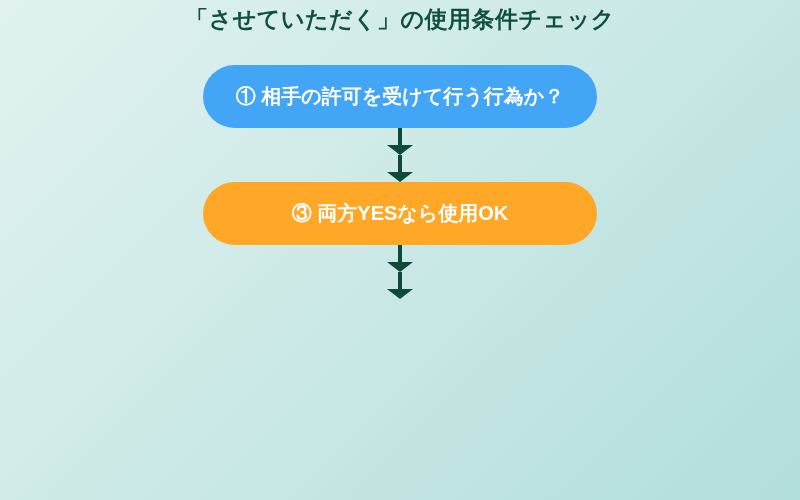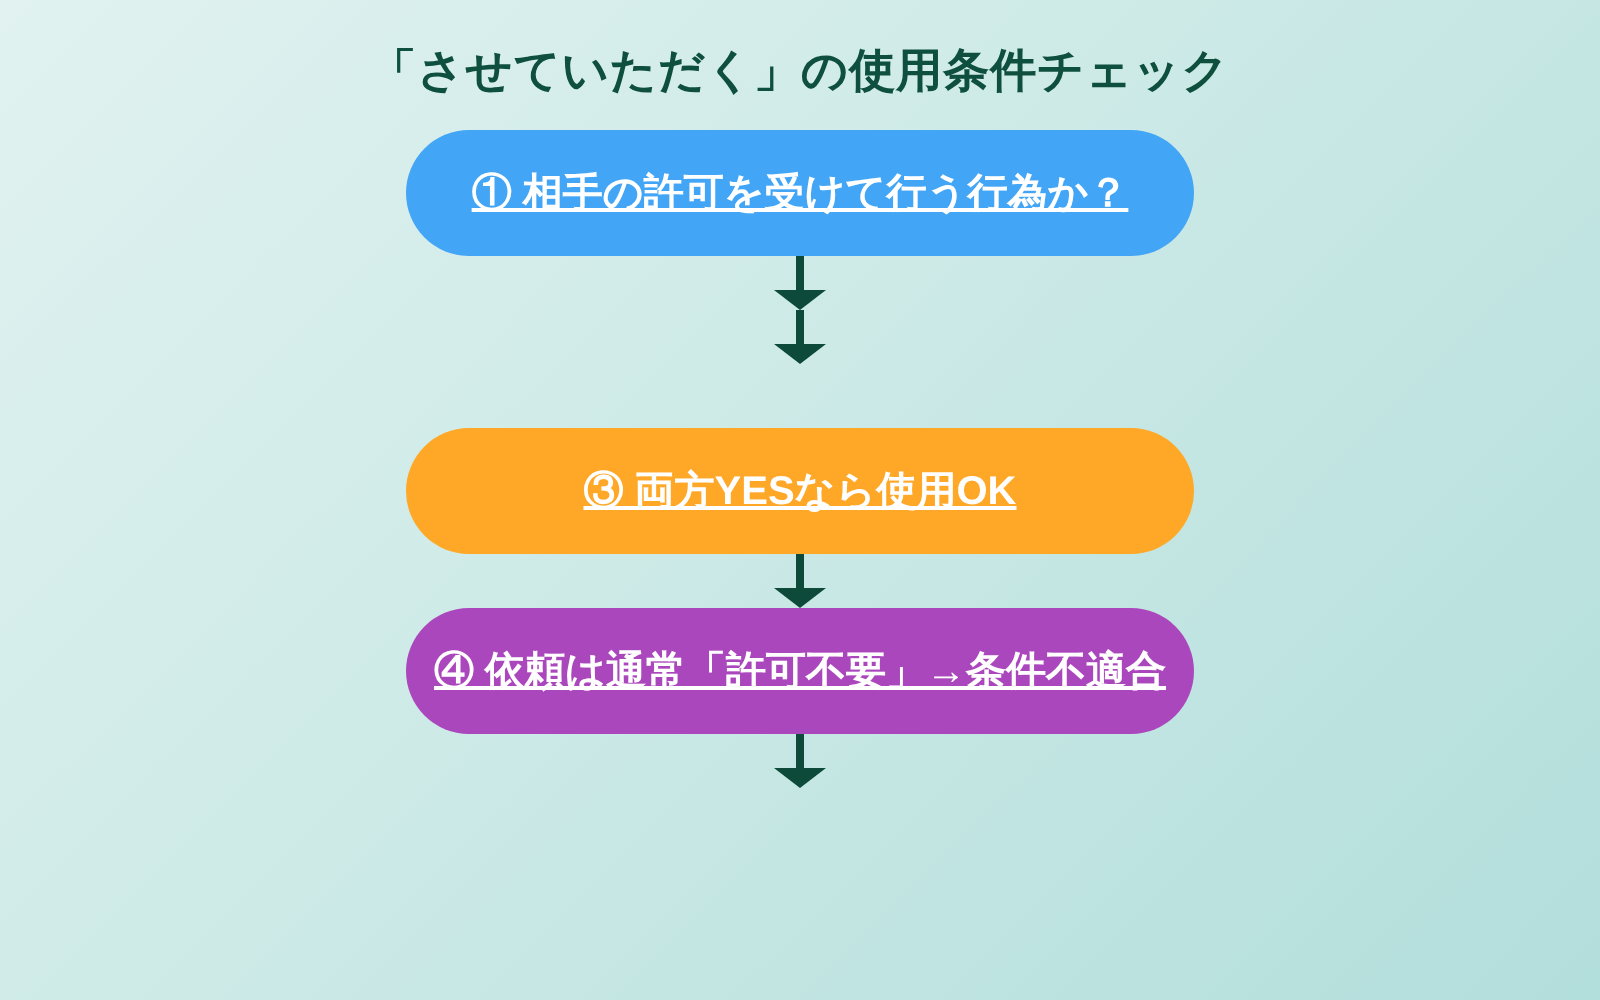--- a/index.html
+++ b/index.html
@@ -13,21 +13,21 @@
     font-family: "Liberation Sans", sans-serif;
   }
   .canvas {
     position: relative;
     width: 800px;
     height: 500px;
     background: linear-gradient(135deg, #e1f2f0 0%, #cdeae7 45%, #b2dedb 100%);
   }
   .title {
     position: absolute;
-    top: 20px;
+    top: 4px;
     left: 0;
     width: 100%;
     text-align: center;
     font-size: 23px;
     font-weight: 700;
     color: #0e4f3e;
     letter-spacing: 0.5px;
     white-space: nowrap;
   }
   .flow {
@@ -45,21 +45,20 @@
     border-radius: 32px;
     display: flex;
     align-items: center;
     justify-content: center;
     color: #ffffff;
     font-weight: 700;
     font-size: 20px;
     white-space: nowrap;
     box-sizing: border-box;
     padding: 0 8px;
-    text-decoration: underline;
   }
   .arrow {
     height: 27px;
     display: flex;
     flex-direction: column;
     align-items: center;
   }
   .arrow .stem {
     width: 4px;
     flex: 1 1 auto;
@@ -88,28 +87,27 @@
       <div class="stem"></div>
       <div class="head"></div>
     </div>
 
 
     <div class="arrow">
       <div class="stem"></div>
       <div class="head"></div>
     </div>
 
-    <div class="step" style="background: rgb(255, 167, 38); margin-top: 32px;">③ 両方YESなら使用OK</div>
+    <div class="step" style="background: rgb(255, 167, 38);">③ 両方YESなら使用OK</div>
 
     <div class="arrow">
       <div class="stem"></div>
       <div class="head"></div>
     </div>
 
-    <div class="step" style="background: rgb(171, 71, 188);">④ 依頼は通常「許可不要」→条件不適合</div>
 
     <div class="arrow">
       <div class="stem"></div>
       <div class="head"></div>
     </div>
 
 
   </div>
 </div>
 

